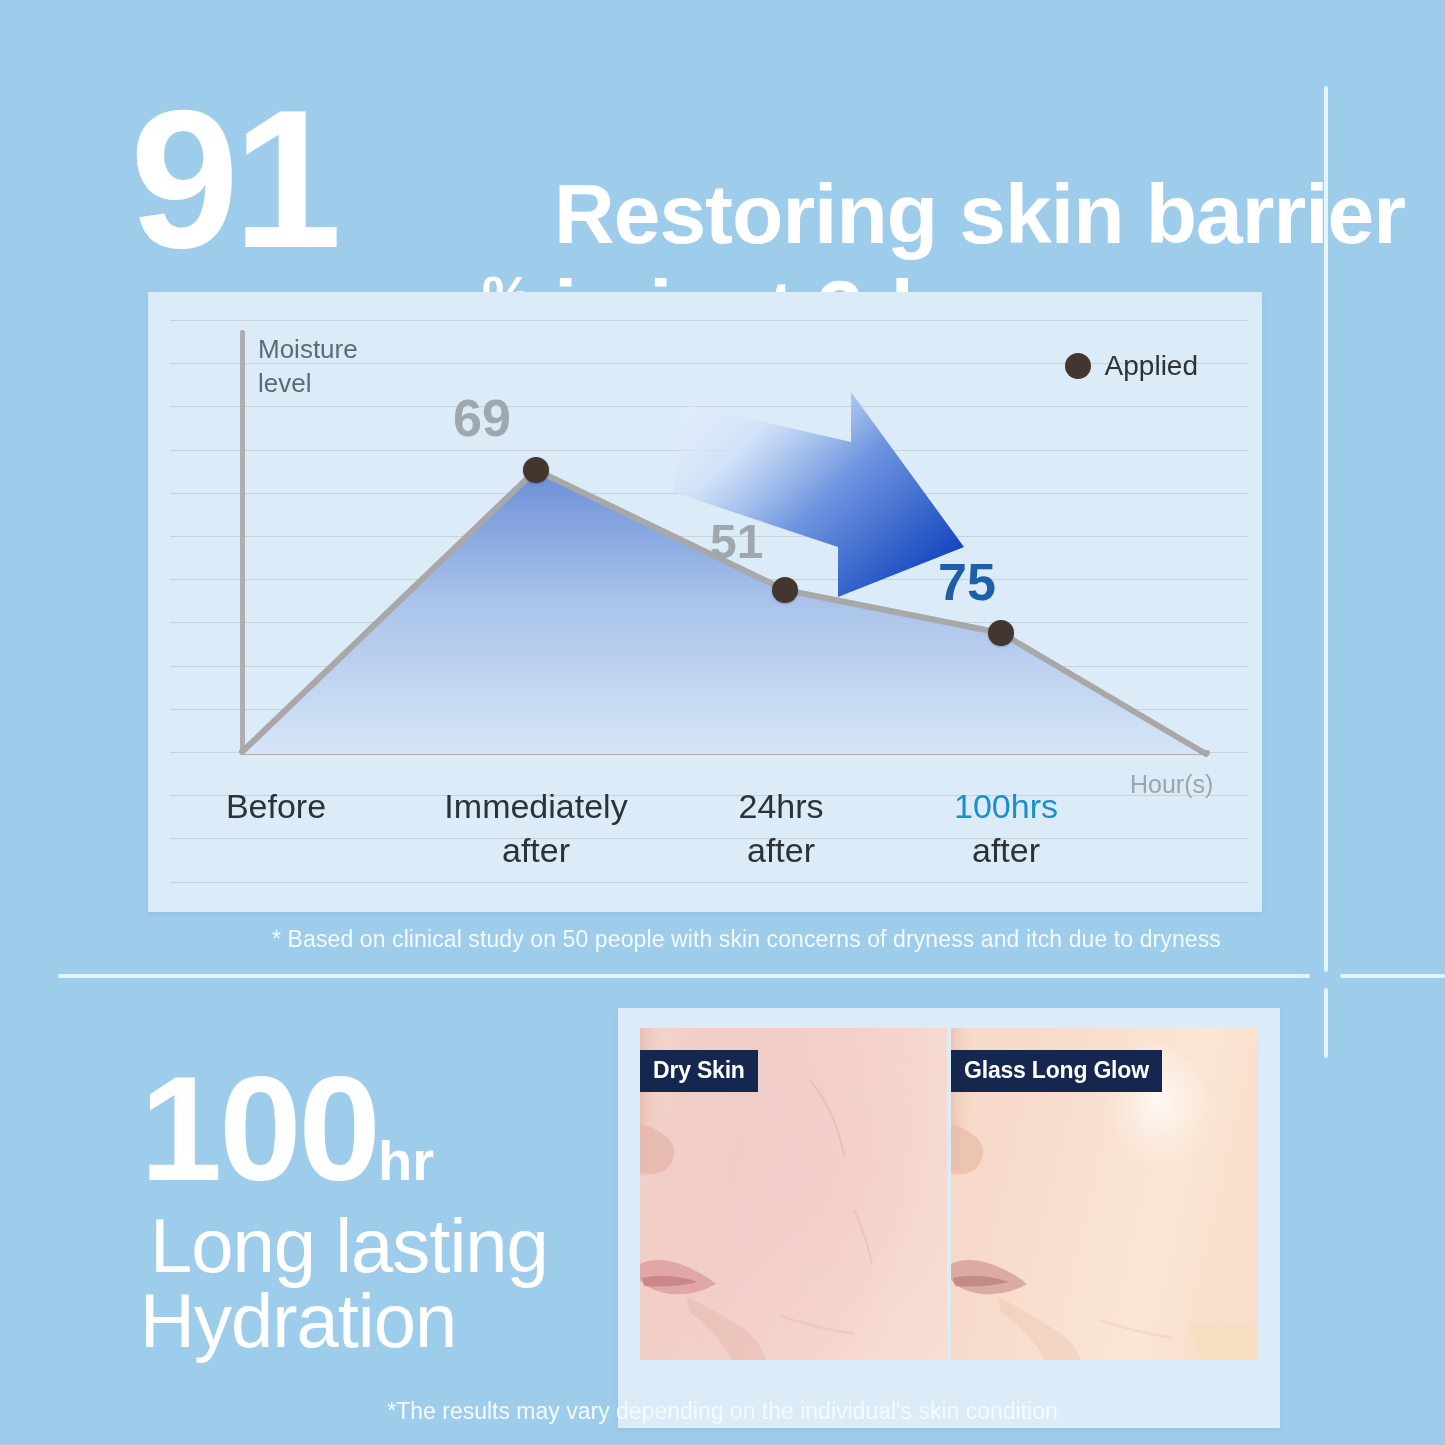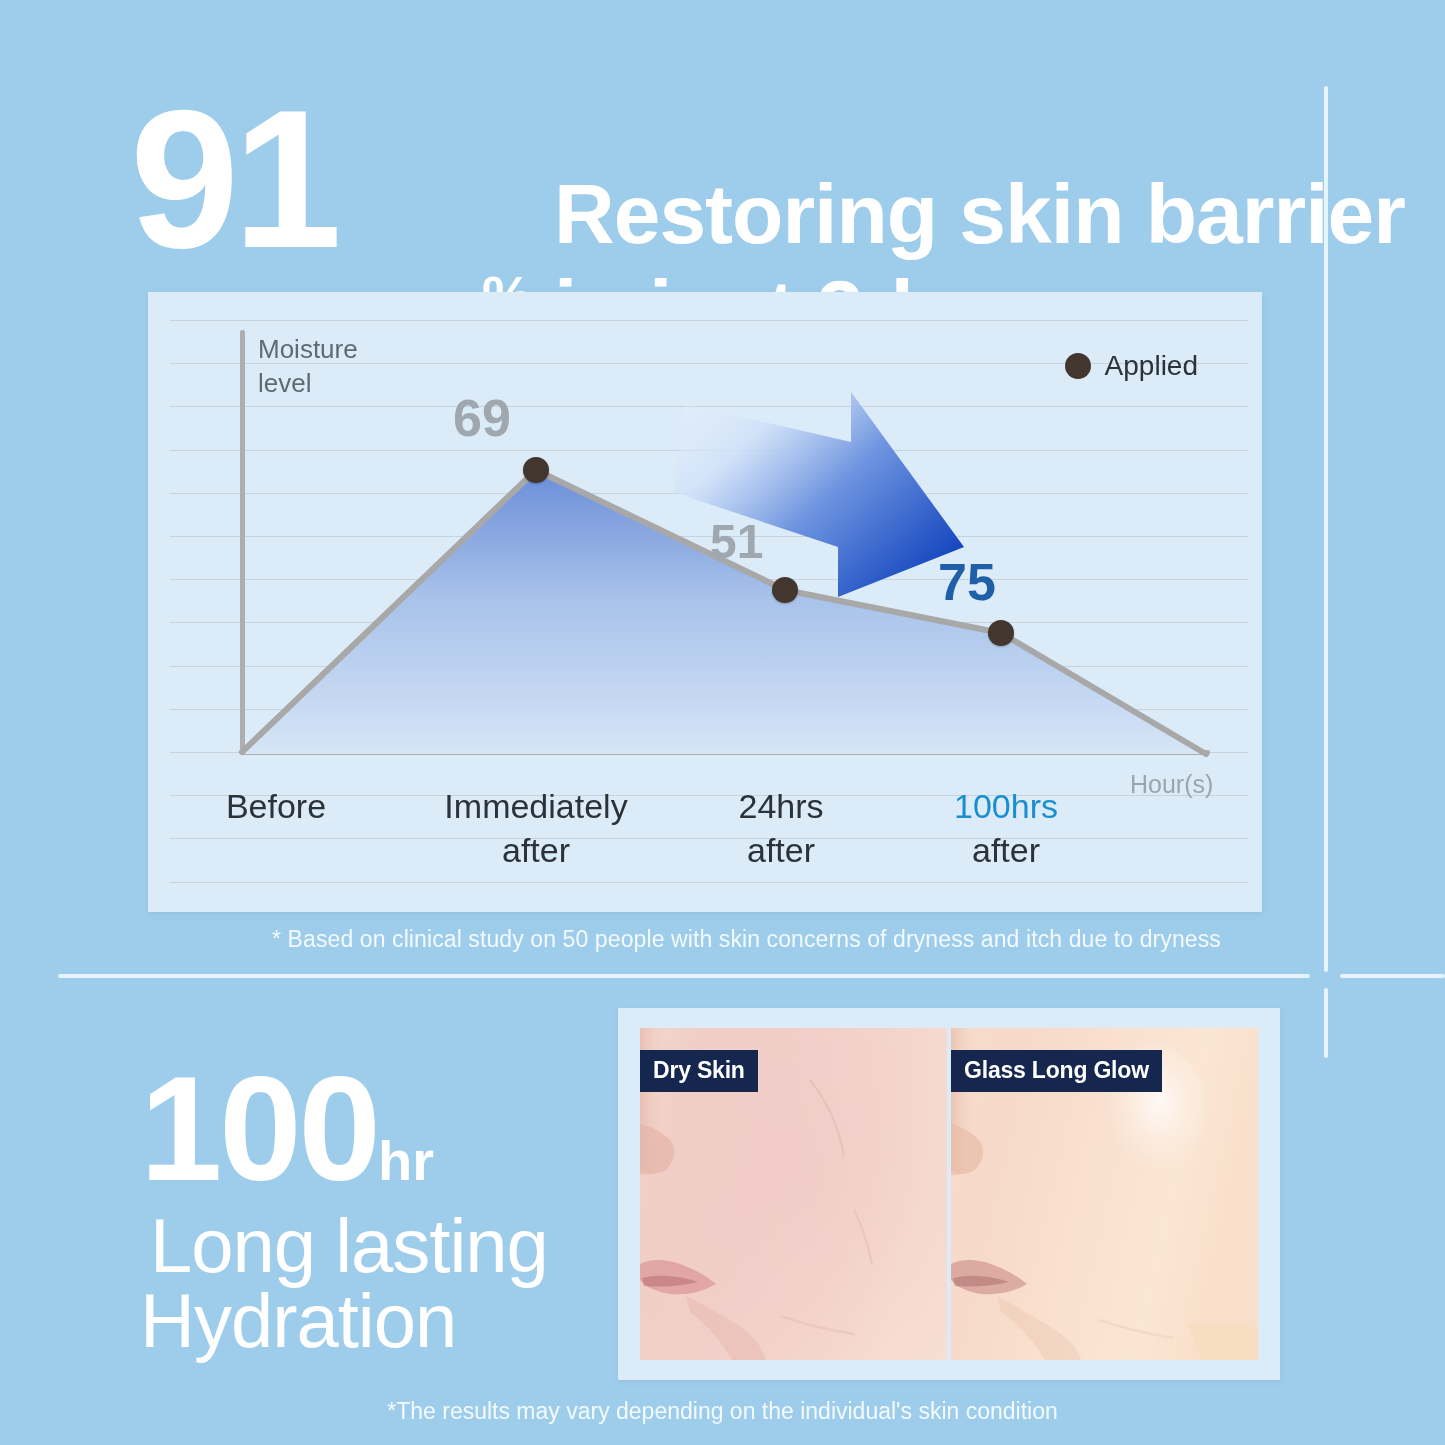--- a/index.html
+++ b/index.html
@@ -97,21 +97,21 @@
     position:absolute;left:140px;top:1208px;
     font-size:76px;line-height:76px;color:#fff;letter-spacing:-1px;white-space:nowrap;margin-left:10px;
   }
   .ll2{
     position:absolute;left:140px;top:1283px;
     font-size:76px;line-height:76px;color:#fff;letter-spacing:-1px;white-space:nowrap;
   }
 
   
   .photos{
-    position:absolute;left:618px;top:1008px;width:662px;height:372px;
+    position:absolute;left:618px;top:1008px;width:662px;height:420px;
     background:#dcebf8;
     box-shadow:0 2px 5px rgba(120,150,175,.22);
   }
   .ph{
     position:absolute;top:20px;width:307px;height:332px;overflow:hidden;
   }
   .ph.left{left:22px;}
   .ph.right{left:333px;}
   .skin{position:absolute;left:0;top:0;width:100%;height:100%;}
   .tag{

